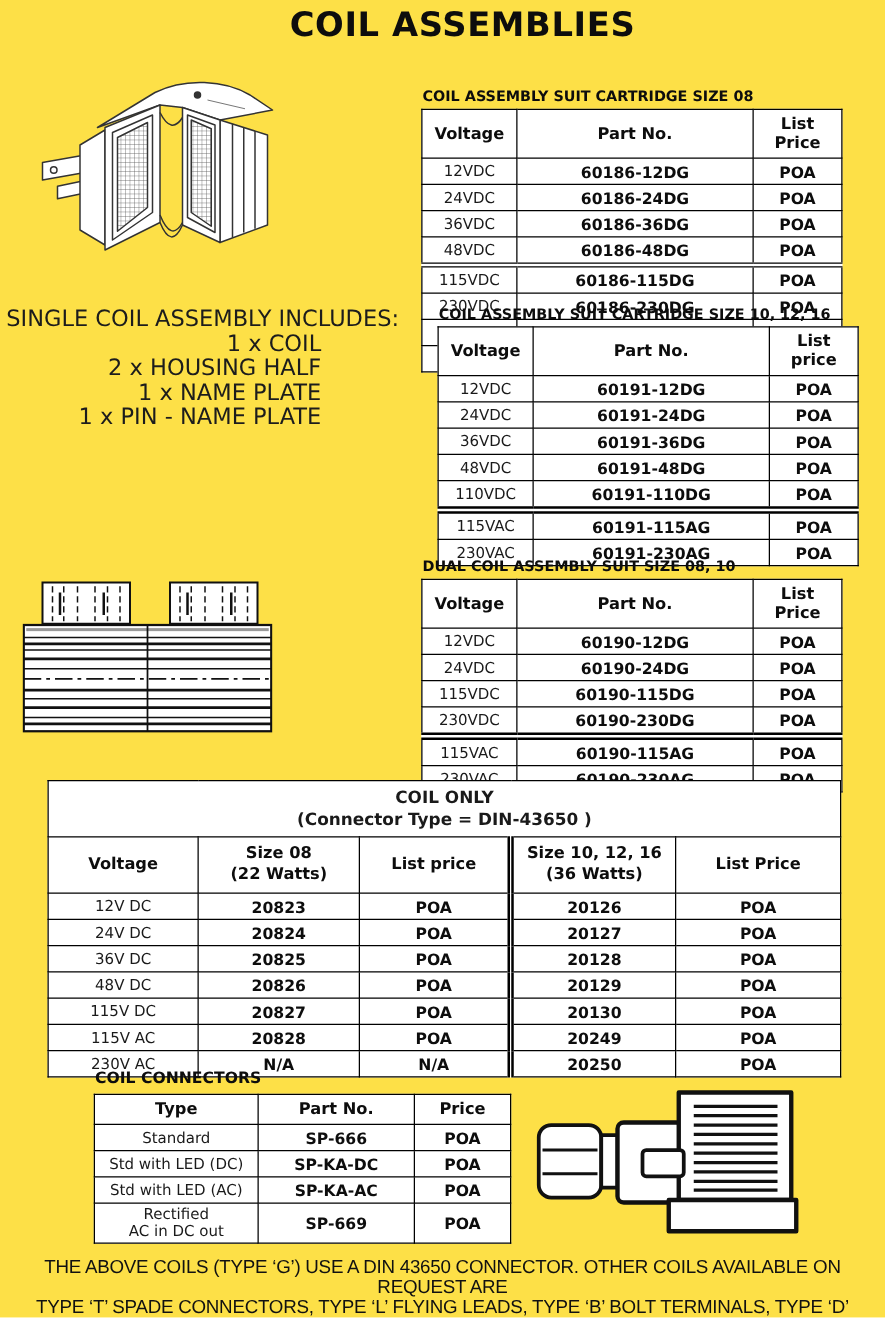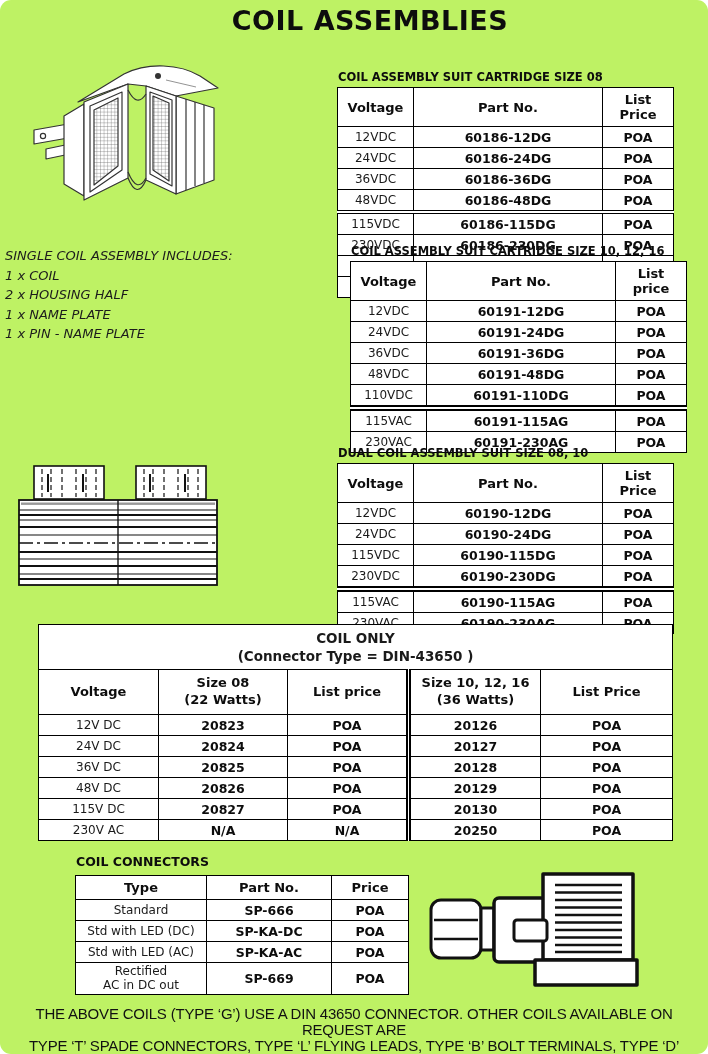--- a/index.html
+++ b/index.html
@@ -1,32 +1,32 @@
 <!DOCTYPE html>
 <html><head>
 <meta charset="utf-8">
 <style>
   html,body{margin:0;padding:0;background:#fff;}
-  .doc{position:relative;width:708px;height:1054px;background:#bef264;color:#111;
-       font-family:"DejaVu Sans",sans-serif;overflow:hidden;border-radius:11px;}
+  .doc{position:relative;width:708px;height:1054px;background:#fde047;color:#111;
+       font-family:"DejaVu Sans",sans-serif;overflow:hidden;}
   .abs{position:absolute;}
   .page-title{font-weight:bold;font-size:27px;letter-spacing:.5px;text-align:center;color:#0d0d0d;}
   .sec-title{font-weight:bold;font-size:11.5px;margin:0 0 3px 1px;color:#0d0d0d;white-space:nowrap;}
   table.t{border-collapse:collapse;background:#fff;table-layout:fixed;}
   .t th,.t td{border:1px solid #000;text-align:center;vertical-align:middle;
               white-space:pre-line;overflow:hidden;padding:1px 2px;color:#1a1a1a;}
   .t th{font-size:13px;font-weight:bold;padding:4px 2px;color:#0d0d0d;}
   .t td{font-size:12px;height:18px;line-height:1.2;}
   .t td.b{font-weight:bold;font-size:12.5px;color:#0d0d0d;}
   tr.sep4 td{border-top:4px double #000;}
   tr.sep6 td{border-top:6px double #000;}
   .coilonly .title-cell{font-size:13.5px;font-weight:bold;padding:4px 2px;line-height:1.35;text-align:center;}
   .coilonly th{padding:5px 2px;line-height:1.3;}
   .coilonly th.dl,.coilonly td.dl{border-left:5px double #000;}
-  .note{width:252px;text-align:left;font-size:13px;line-height:19.5px;color:#1c1c1c;font-style:italic;}
+  .note{width:252px;text-align:right;font-size:18px;line-height:19.5px;color:#1c1c1c;}
   .note .nh{white-space:nowrap;}
   .footer{width:708px;text-align:center;font-family:"Liberation Sans",sans-serif;
           font-size:15px;line-height:16px;letter-spacing:-0.2px;white-space:pre-line;color:#111;}
   svg{display:block;}
 </style>
 </head>
 <body>
 
 <div class="doc">
 
@@ -322,20 +322,27 @@
             <td class="b">POA</td>
           </tr>
         <tr>
             <td>115V DC</td>
             <td class="b">20827</td>
             <td class="b">POA</td>
             <td class="b dl">20130</td>
             <td class="b">POA</td>
           </tr>
         <tr>
+            <td>115V AC</td>
+            <td class="b">20828</td>
+            <td class="b">POA</td>
+            <td class="b dl">20249</td>
+            <td class="b">POA</td>
+          </tr>
+        <tr>
             <td>230V AC</td>
             <td class="b">N/A</td>
             <td class="b">N/A</td>
             <td class="b dl">20250</td>
             <td class="b">POA</td>
           </tr>
       </tbody>
     </table>
   </section>
 

